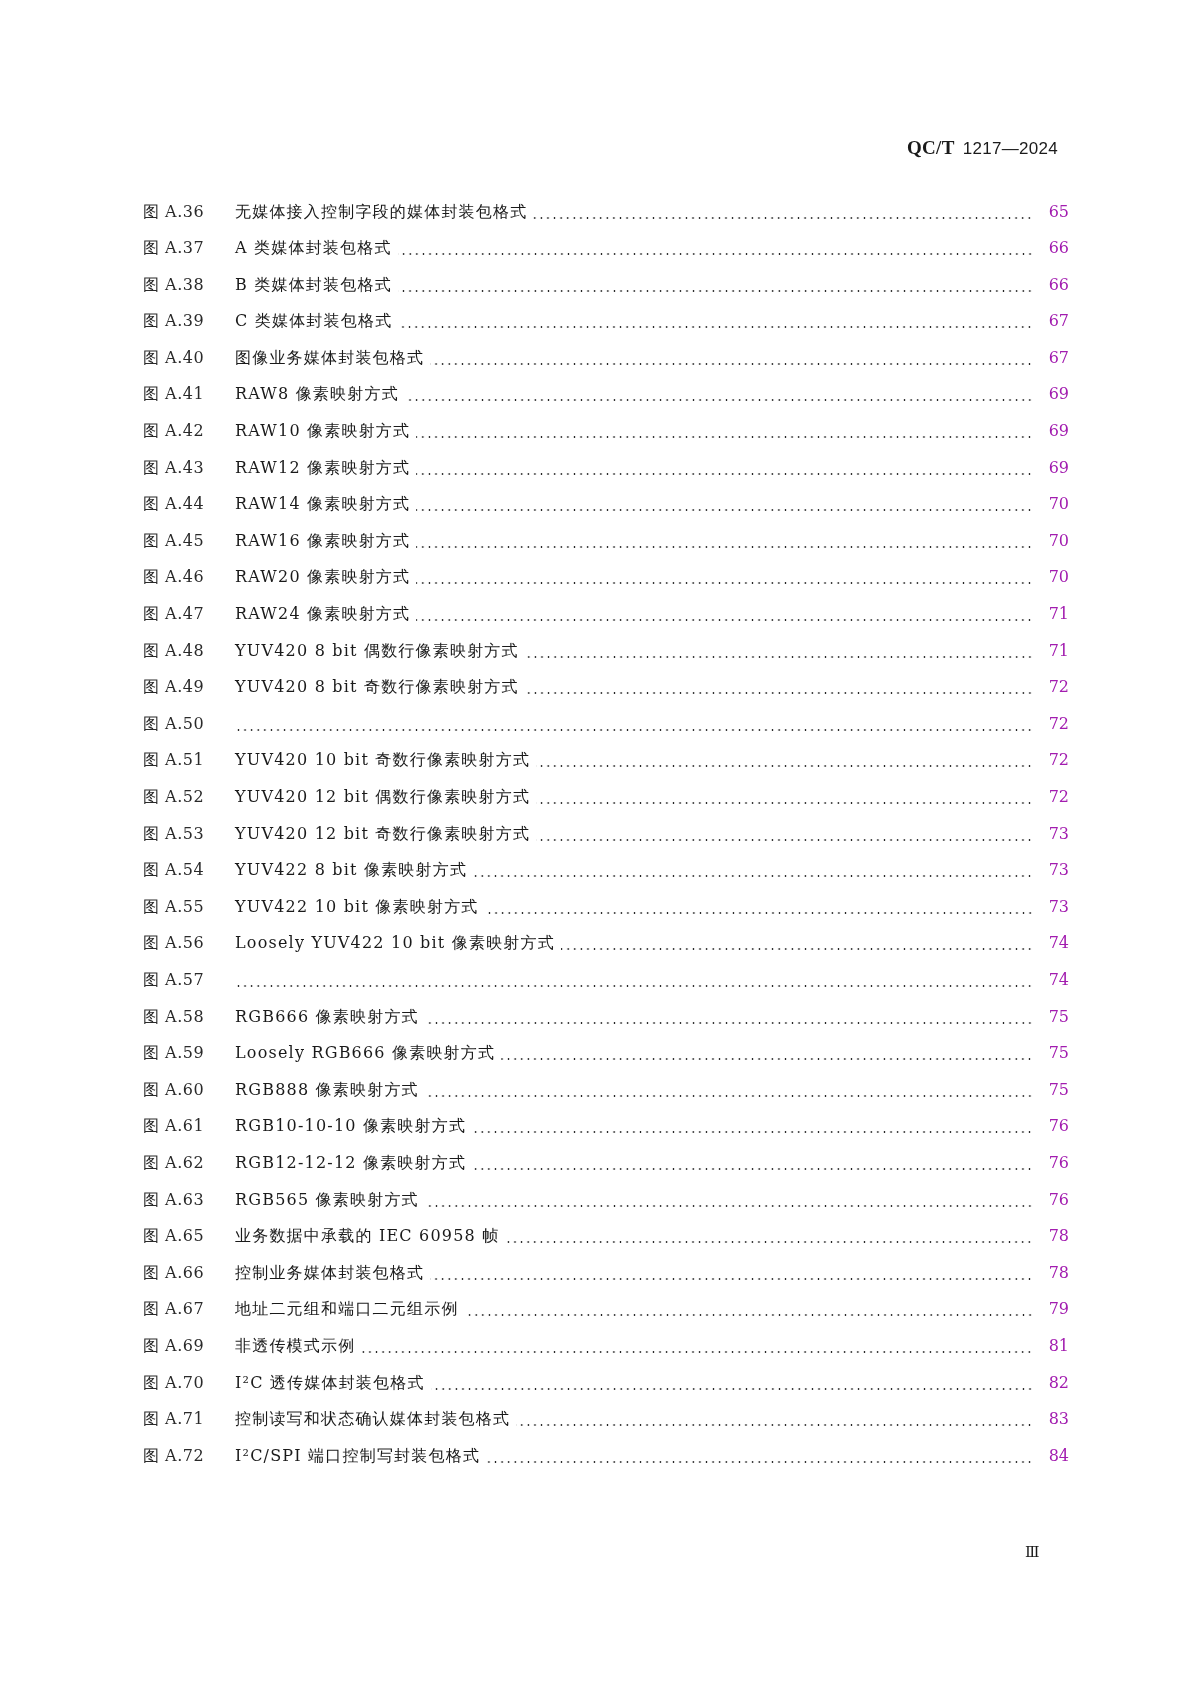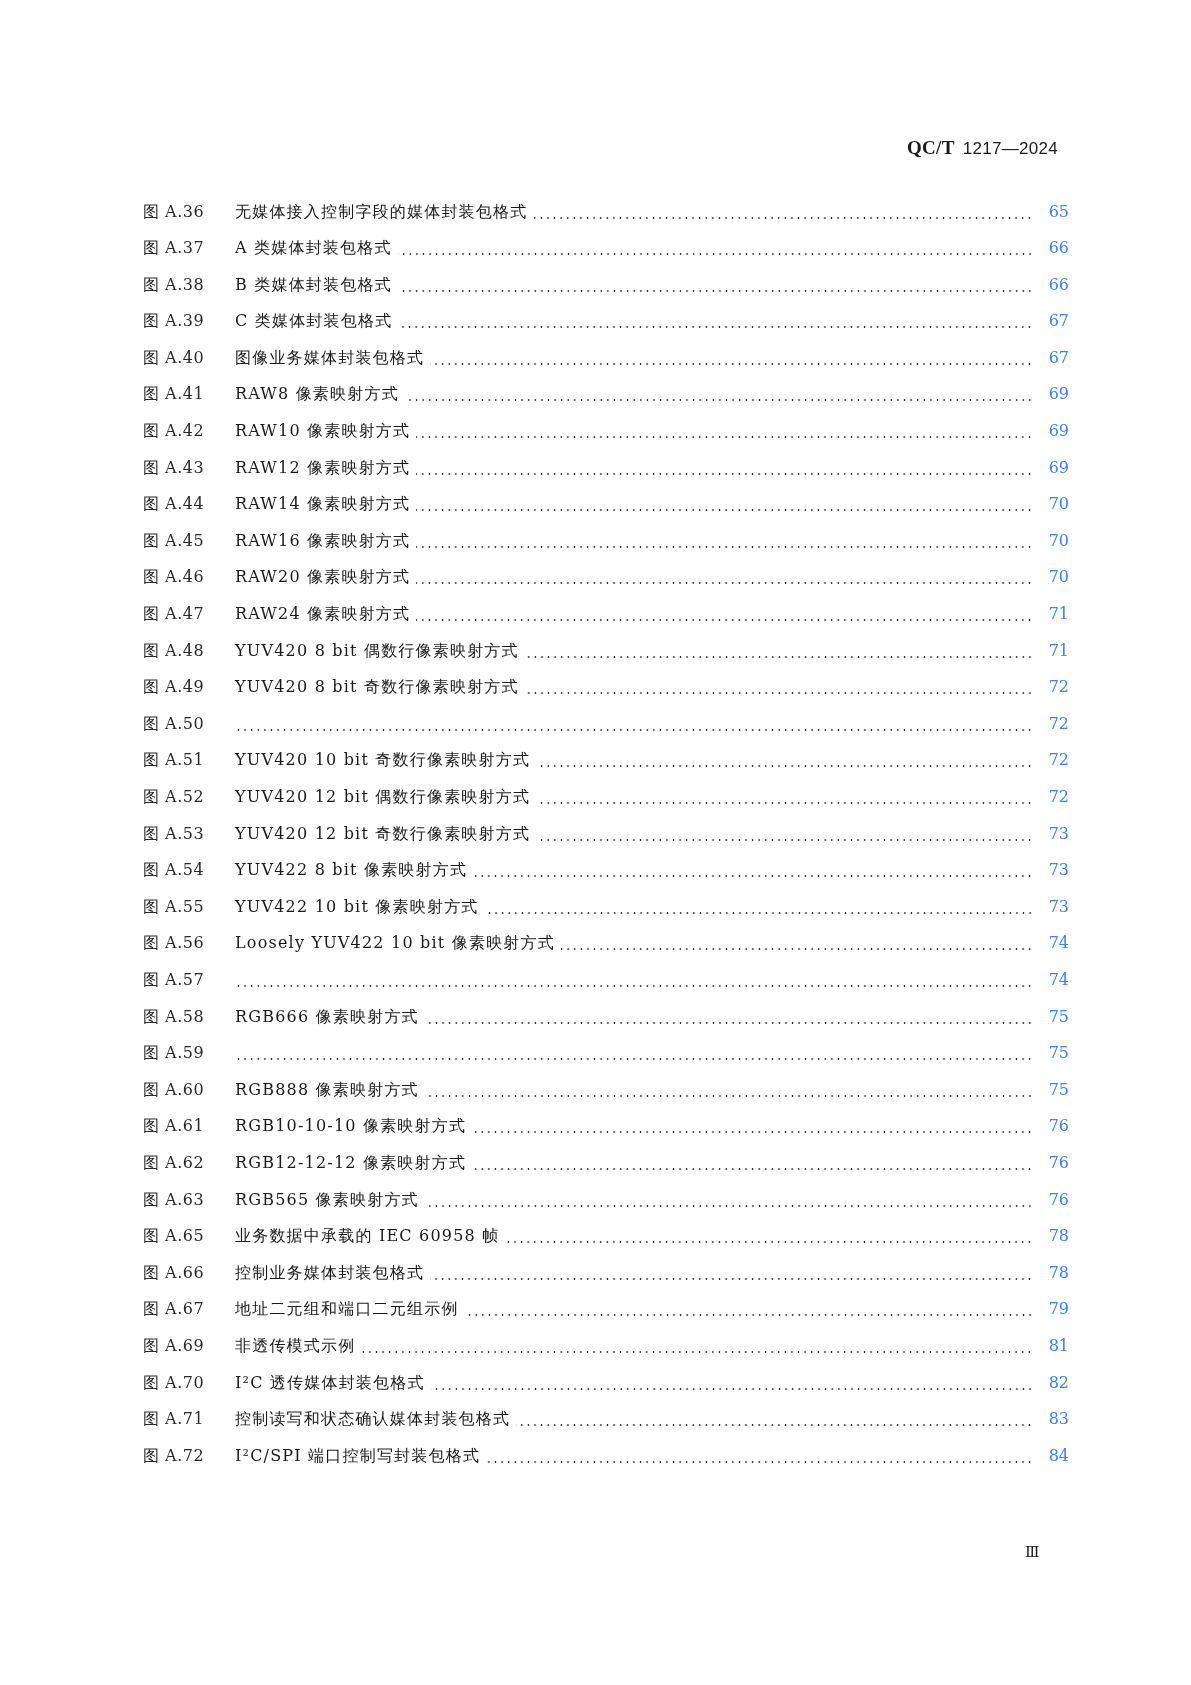--- a/index.html
+++ b/index.html
@@ -74,21 +74,21 @@
       top: 22px;
       height: 2px;
       background-image: radial-gradient(circle, #222 0.9px, transparent 1.1px);
       background-size: 6.6px 2px;
       background-repeat: repeat-x;
       background-position: right center;
     }
     .toc-page {
       flex: 0 0 22px;
       text-align: right;
-      color: #3b82f6;
+      color: #a21caf;
     }
     .page-footer {
       position: absolute;
       top: 1543px;
       left: 1025px;
       font-size: 15px;
       font-family: "DejaVu Serif", "Liberation Serif", serif;
       letter-spacing: -1px;
     }
   </style>
@@ -231,20 +231,21 @@
       <span class="toc-page">74</span>
     </div>
     <div class="toc-row">
       <span class="toc-num">图 A.58</span>
       <span class="toc-title">RGB666 像素映射方式</span>
       <span class="toc-dots"></span>
       <span class="toc-page">75</span>
     </div>
     <div class="toc-row">
       <span class="toc-num">图 A.59</span>
+      <span class="toc-title">Loosely RGB666 像素映射方式</span>
       <span class="toc-dots"></span>
       <span class="toc-page">75</span>
     </div>
     <div class="toc-row">
       <span class="toc-num">图 A.60</span>
       <span class="toc-title">RGB888 像素映射方式</span>
       <span class="toc-dots"></span>
       <span class="toc-page">75</span>
     </div>
     <div class="toc-row">

